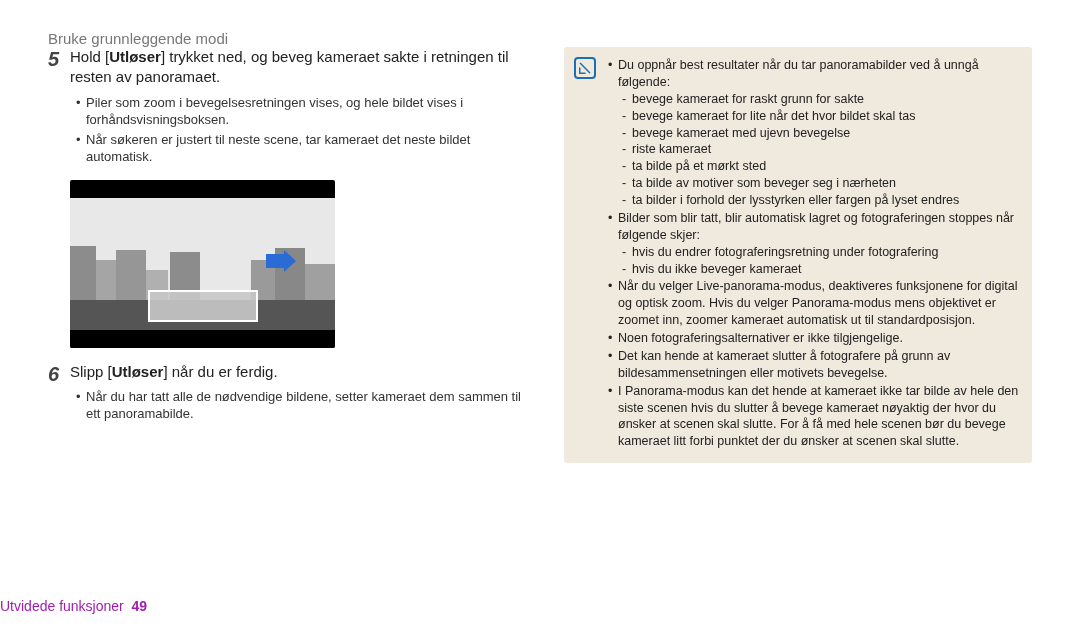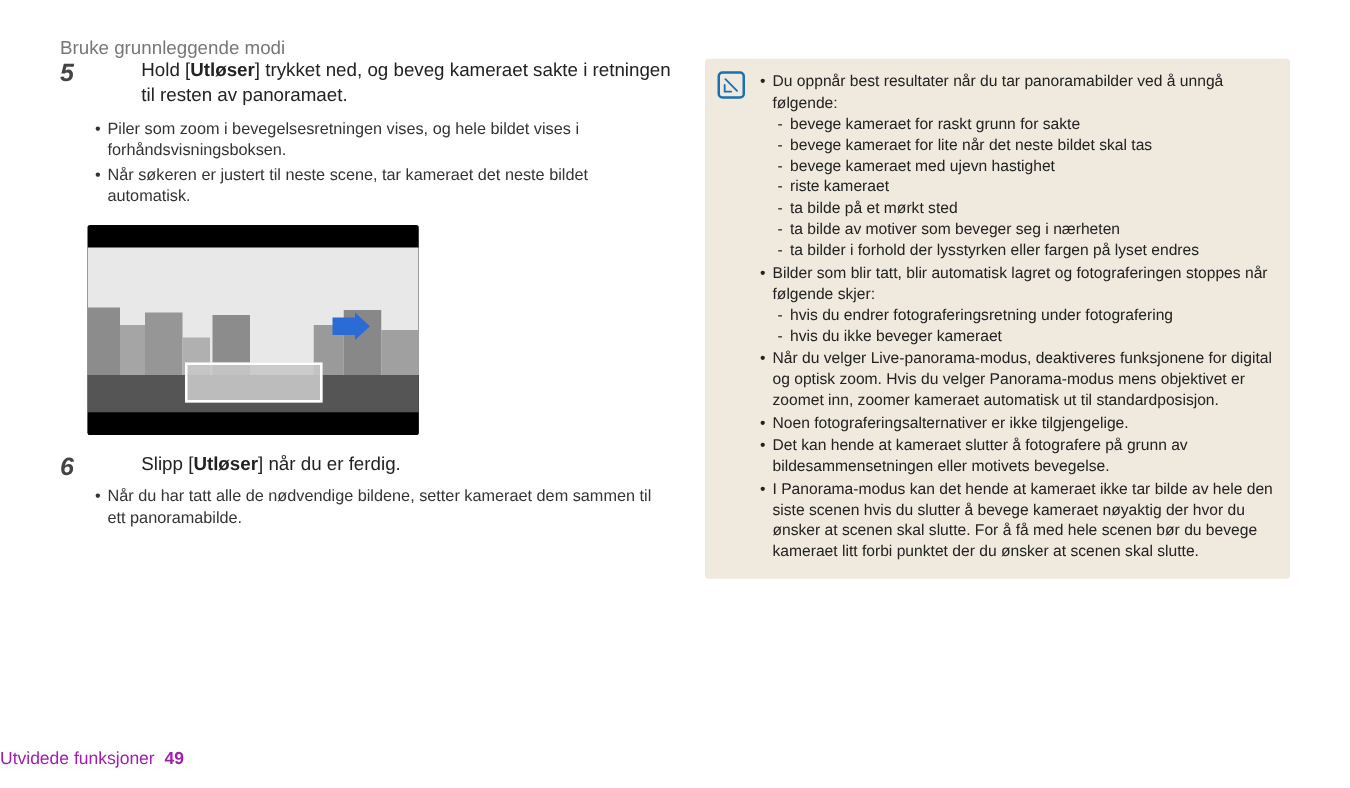--- a/index.html
+++ b/index.html
@@ -25,21 +25,21 @@
   .step-num {
     font-size: 20px;
     font-style: italic;
     font-weight: 600;
     color: #444;
     width: 22px;
     flex-shrink: 0;
     line-height: 1.2;
   }
   .step-body { flex: 1; }
-  .step-text { font-size: 15px; color: #222; line-height: 1.35; margin-left: 43px; }
+  .step-text { font-size: 15px; color: #222; line-height: 1.35; }
   .step-text b { font-weight: 700; }
   .sub-list { list-style: none; margin: 6px 0 8px 6px; }
   .sub-list li {
     font-size: 13px;
     color: #333;
     line-height: 1.35;
     padding-left: 10px;
     position: relative;
     margin-bottom: 2px;
   }
@@ -191,22 +191,22 @@
   <div class="col-right">
     <div class="tip-box">
       <div class="tip-icon">
         <svg viewBox="0 0 24 24" fill="none" stroke="currentColor" stroke-width="2.5">
           <path d="M4 4 L20 20 M3 12 L3 21 L12 21" stroke-linecap="round"></path>
         </svg>
       </div>
       <ul class="tip-list" id="tip-root">
           <li>Du oppnår best resultater når du tar panoramabilder ved å unngå følgende:<ul class="tip-sub">
               <li>bevege kameraet for raskt grunn for sakte</li>
-              <li>bevege kameraet for lite når det neste bildet skal tas</li>
-              <li>bevege kameraet med ujevn hastighet</li>
+              <li>bevege kameraet for lite når det hvor bildet skal tas</li>
+              <li>bevege kameraet med ujevn bevegelse</li>
               <li>riste kameraet</li>
               <li>ta bilde på et mørkt sted</li>
               <li>ta bilde av motiver som beveger seg i nærheten</li>
               <li>ta bilder i forhold der lysstyrken eller fargen på lyset endres</li>
             </ul></li>
           <li>Bilder som blir tatt, blir automatisk lagret og fotograferingen stoppes når følgende skjer:<ul class="tip-sub">
               <li>hvis du endrer fotograferingsretning under fotografering</li>
               <li>hvis du ikke beveger kameraet</li>
             </ul></li>
           <li>Når du velger Live-panorama-modus, deaktiveres funksjonene for digital og optisk zoom. Hvis du velger Panorama-modus mens objektivet er zoomet inn, zoomer kameraet automatisk ut til standardposisjon.</li>

